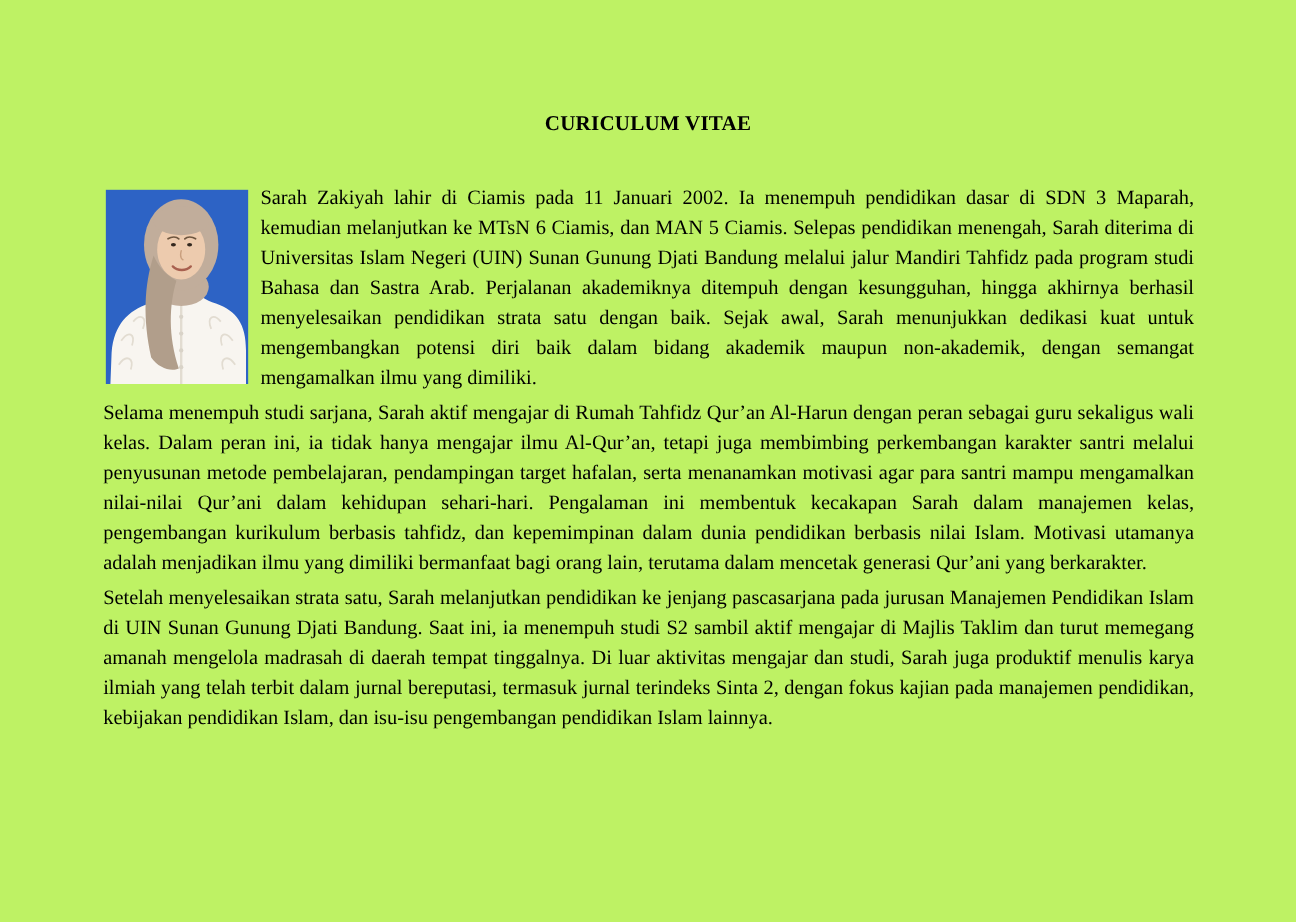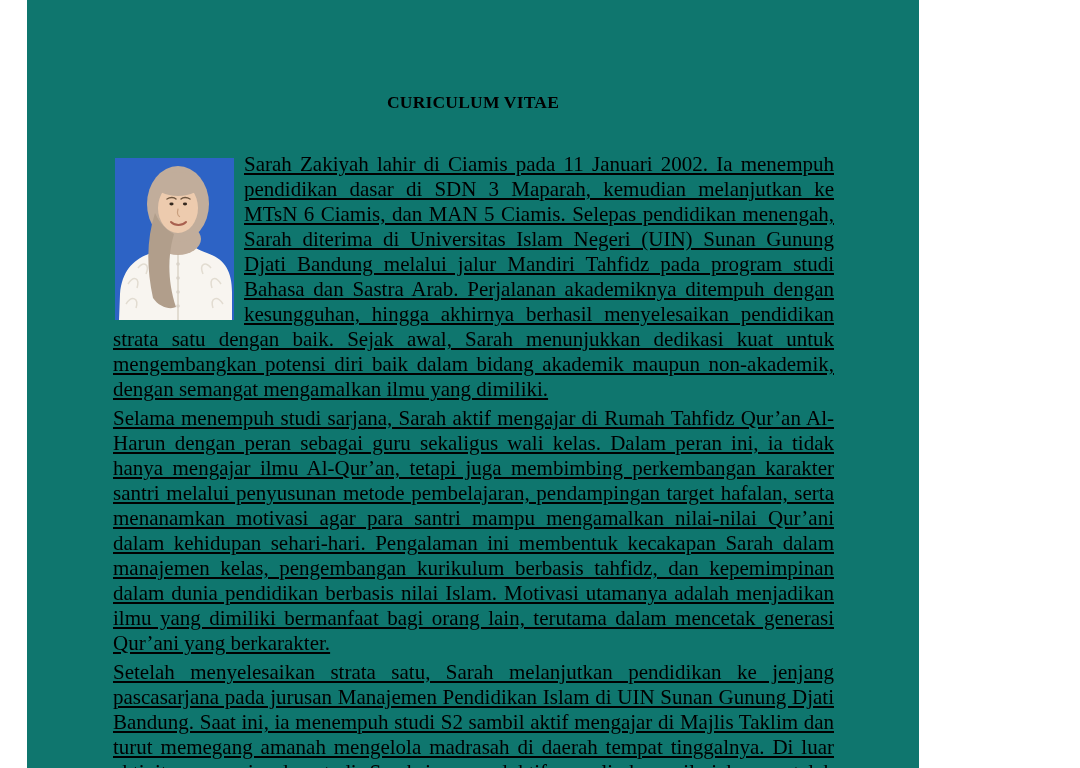--- a/index.html
+++ b/index.html
@@ -8,45 +8,43 @@
     background: #ffffff;
   }
   body {
     width: 1080px;
     height: 768px;
     font-family: "Liberation Serif", serif;
     color: #000000;
   }
   .page {
     position: relative;
-    width: 892px;
+    width: 1080px;
     height: 768px;
-    background: #0f766e;
+    background: #bef264;
     overflow: hidden;
-    margin-left: 27px;
   }
   .doc-title {
     margin: 0;
     padding-top: 92px;
     text-align: center;
     font-size: 17.5px;
     line-height: 20px;
     font-weight: bold;
     letter-spacing: 0.2px;
   }
   .content {
     margin: 40px 85px 0 86px; 
   }
   .para {
     margin: 0 0 4px 0;
-    font-size: 21px;
+    font-size: 17px;
     line-height: 25px;
     text-align: justify;
     text-justify: inter-word;
-    text-decoration: underline;
   }
   .photo-wrap {
     float: left;
     width: 119px;
     height: 162px;
     margin: 6px 10px 2px 2px;
   }
   .photo-wrap svg {
     display: block;
     width: 119px;

